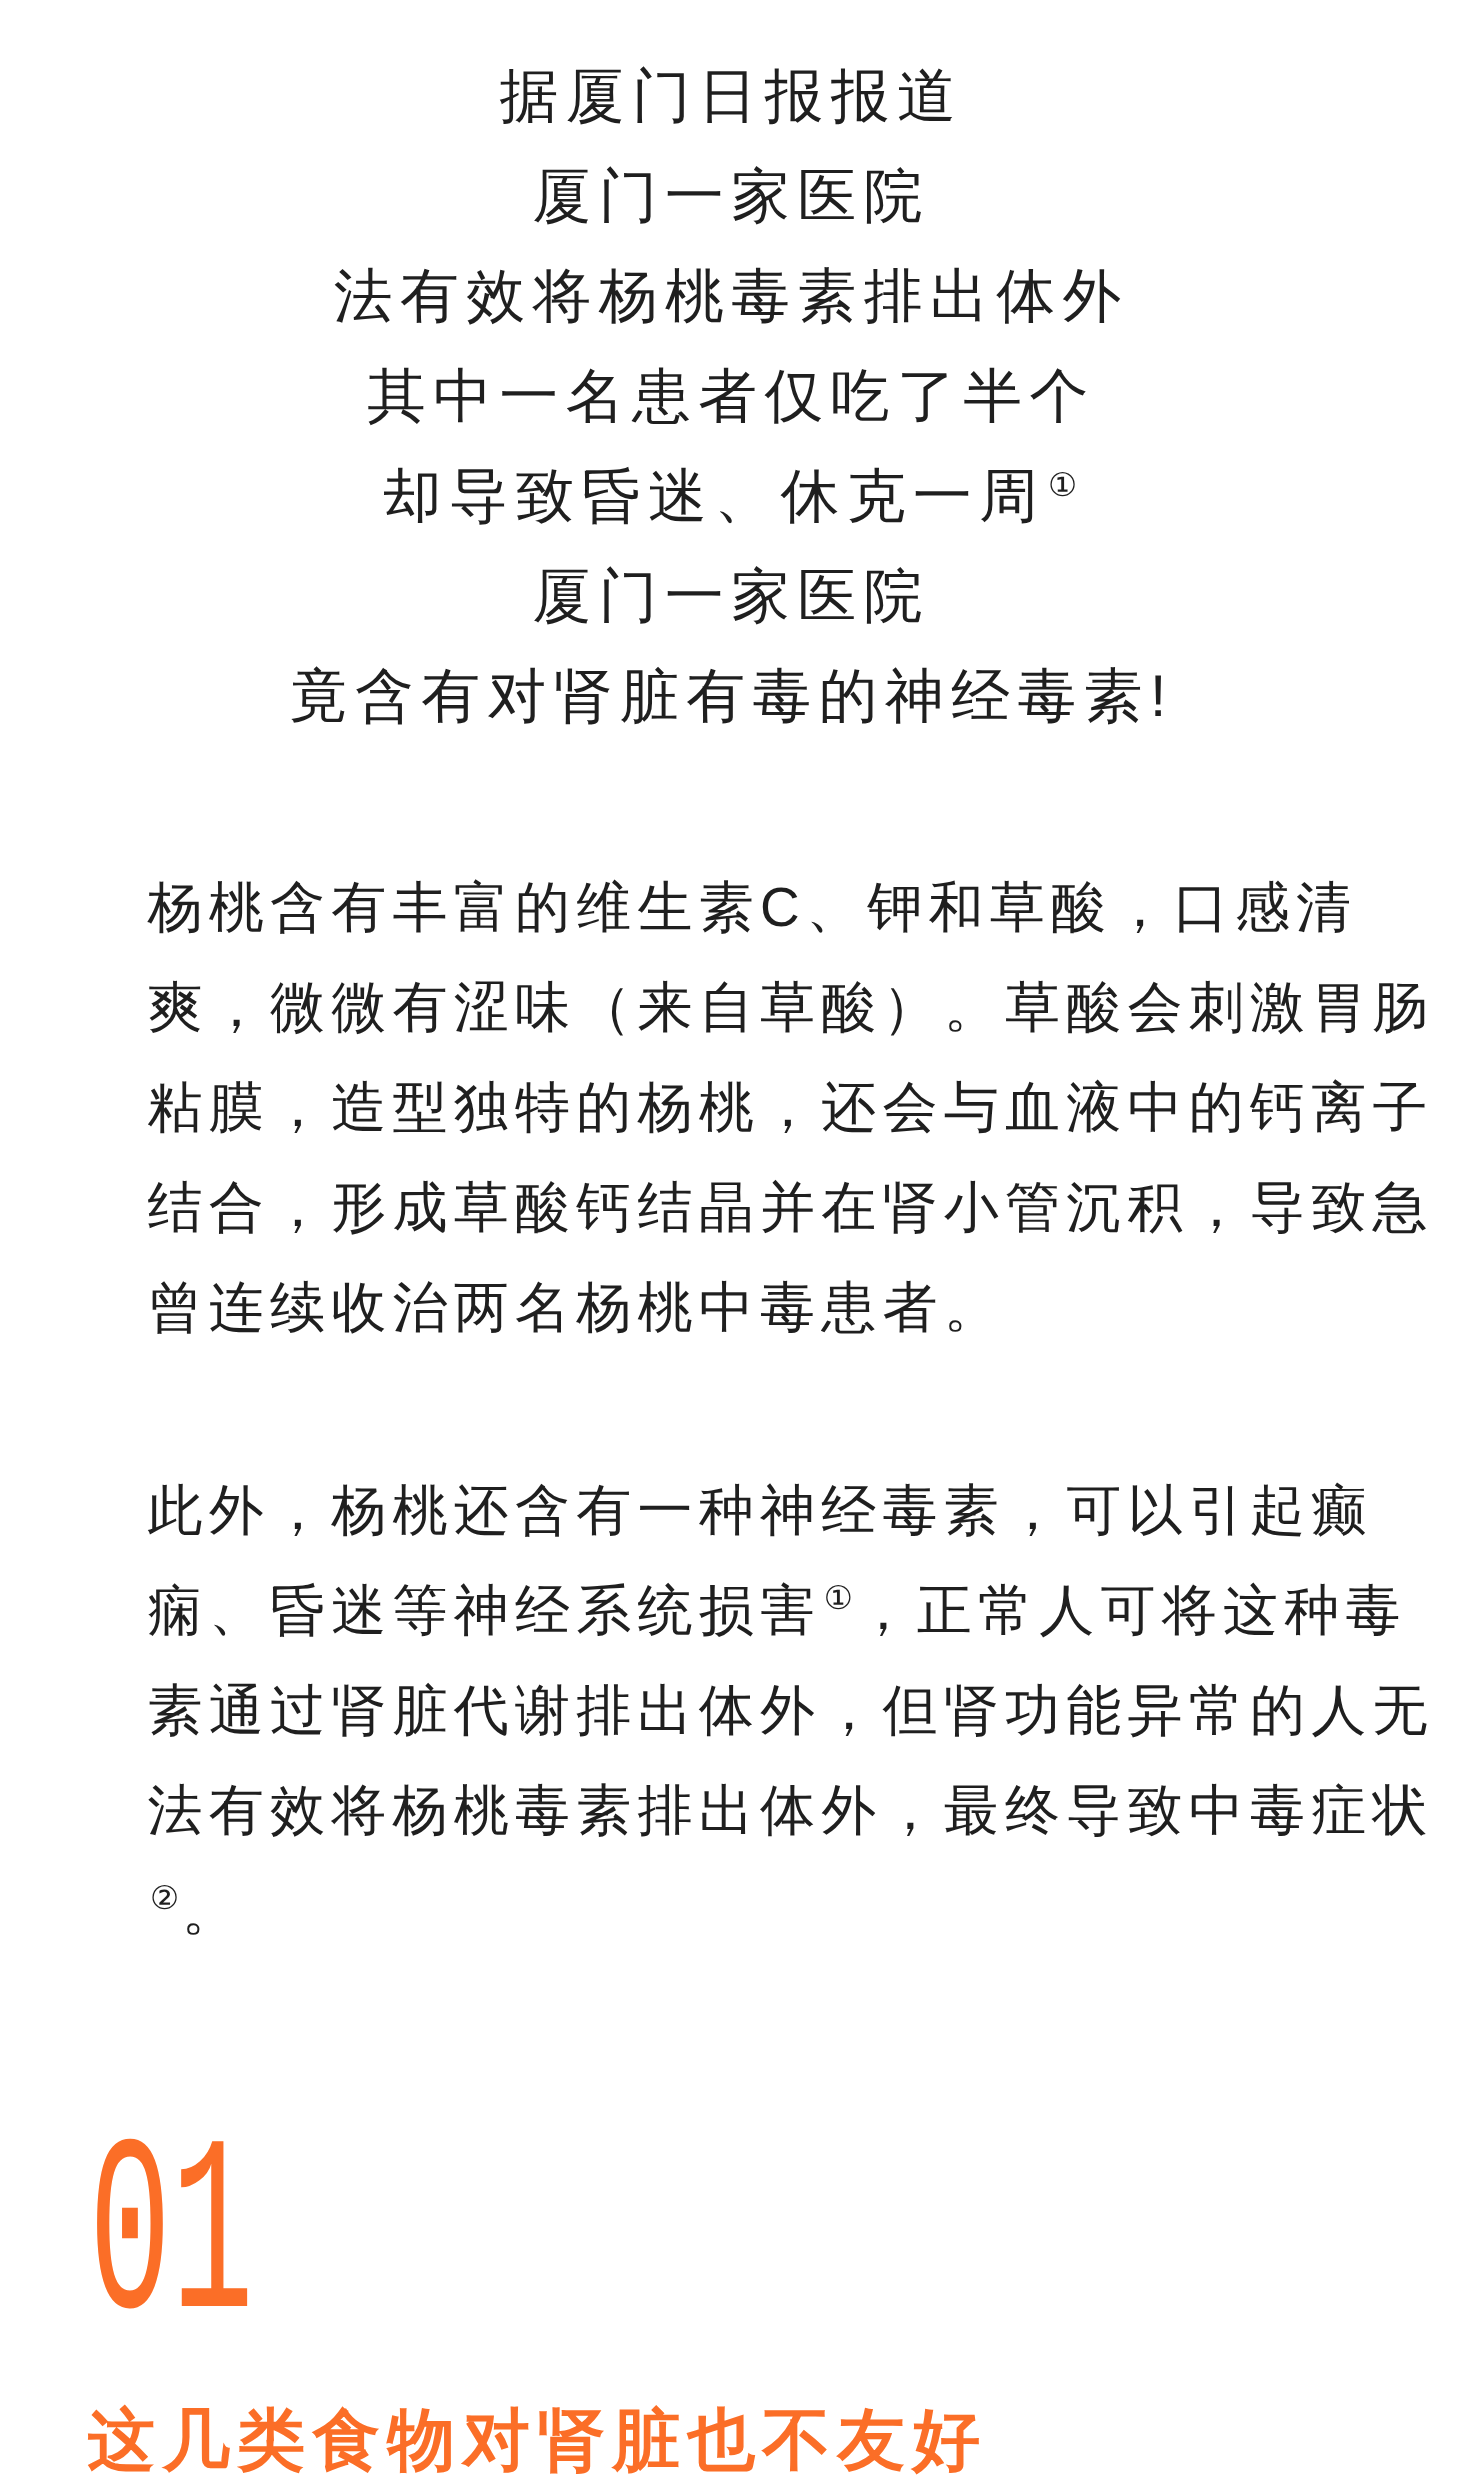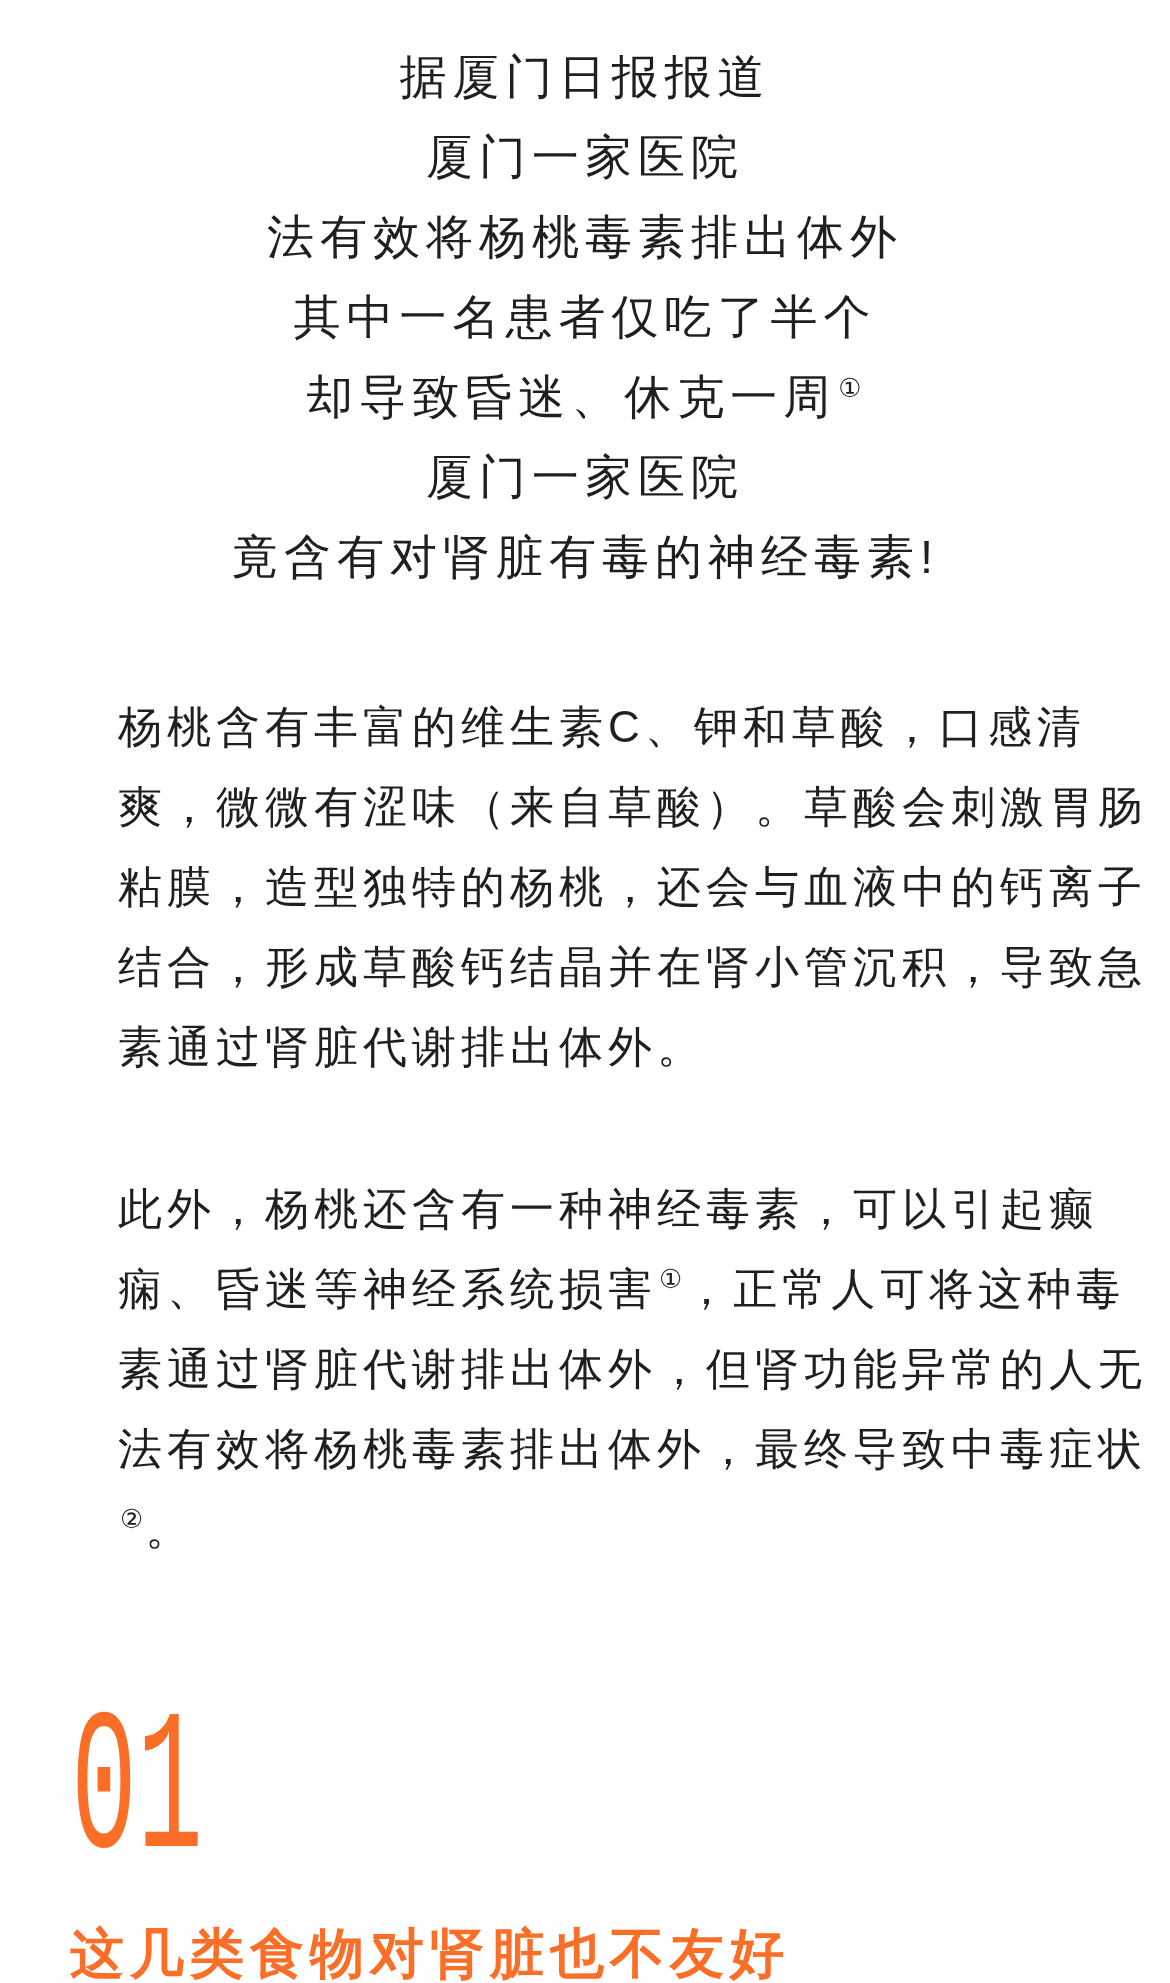--- a/index.html
+++ b/index.html
@@ -94,21 +94,21 @@
         <div class="intro-line">厦门一家医院</div>
         <div class="intro-line">竟含有对肾脏有毒的神经毒素!</div>
       </div>
 
     <div id="paragraphs">
         <div class="paragraph first">
           <div class="body-line">杨桃含有丰富的维生素C、钾和草酸，口感清</div>
           <div class="body-line">爽，微微有涩味（来自草酸）。草酸会刺激胃肠</div>
           <div class="body-line">粘膜，造型独特的杨桃，还会与血液中的钙离子</div>
           <div class="body-line">结合，形成草酸钙结晶并在肾小管沉积，导致急</div>
-          <div class="body-line">素通过肾脏代谢排出体外。</div>
+          <div class="body-line">曾连续收治两名杨桃中毒患者。</div>
         </div>
         <div class="paragraph next">
           <div class="body-line">此外，杨桃还含有一种神经毒素，可以引起癫</div>
           <div class="body-line">痫、昏迷等神经系统损害<sup class="fn">①</sup>，正常人可将这种毒</div>
           <div class="body-line">素通过肾脏代谢排出体外，但肾功能异常的人无</div>
           <div class="body-line">法有效将杨桃毒素排出体外，最终导致中毒症状</div>
           <div class="body-line"><sup class="fn">②</sup>。</div>
         </div>
       </div>
 

